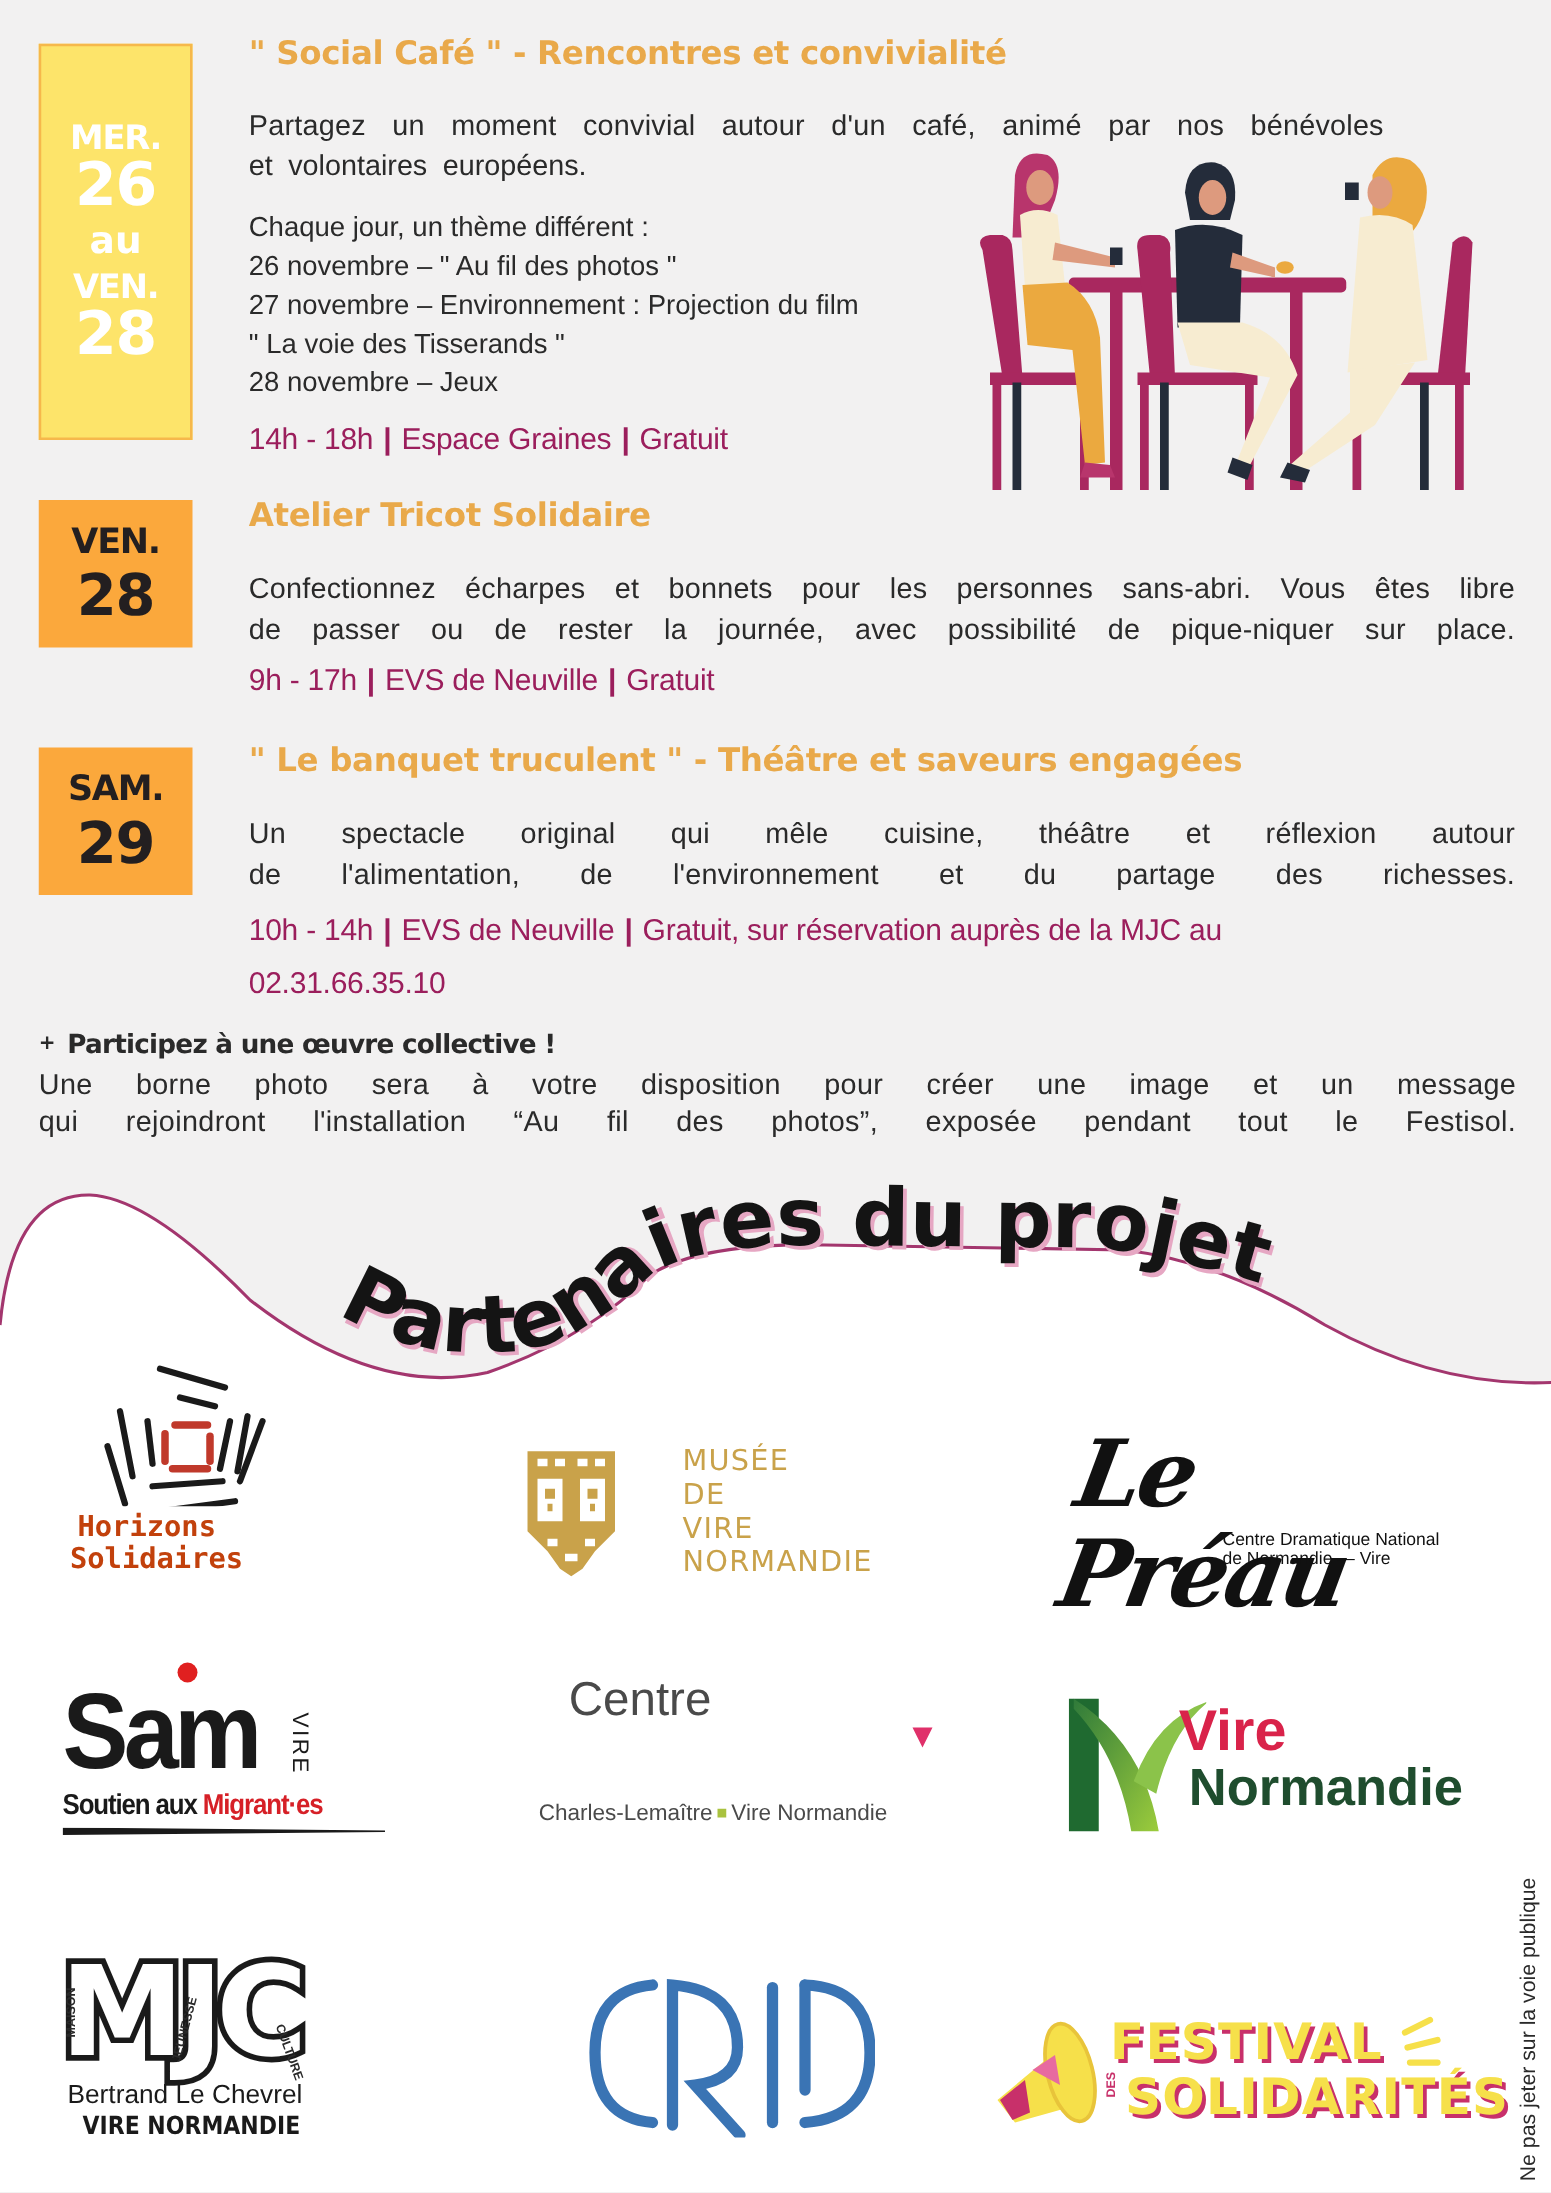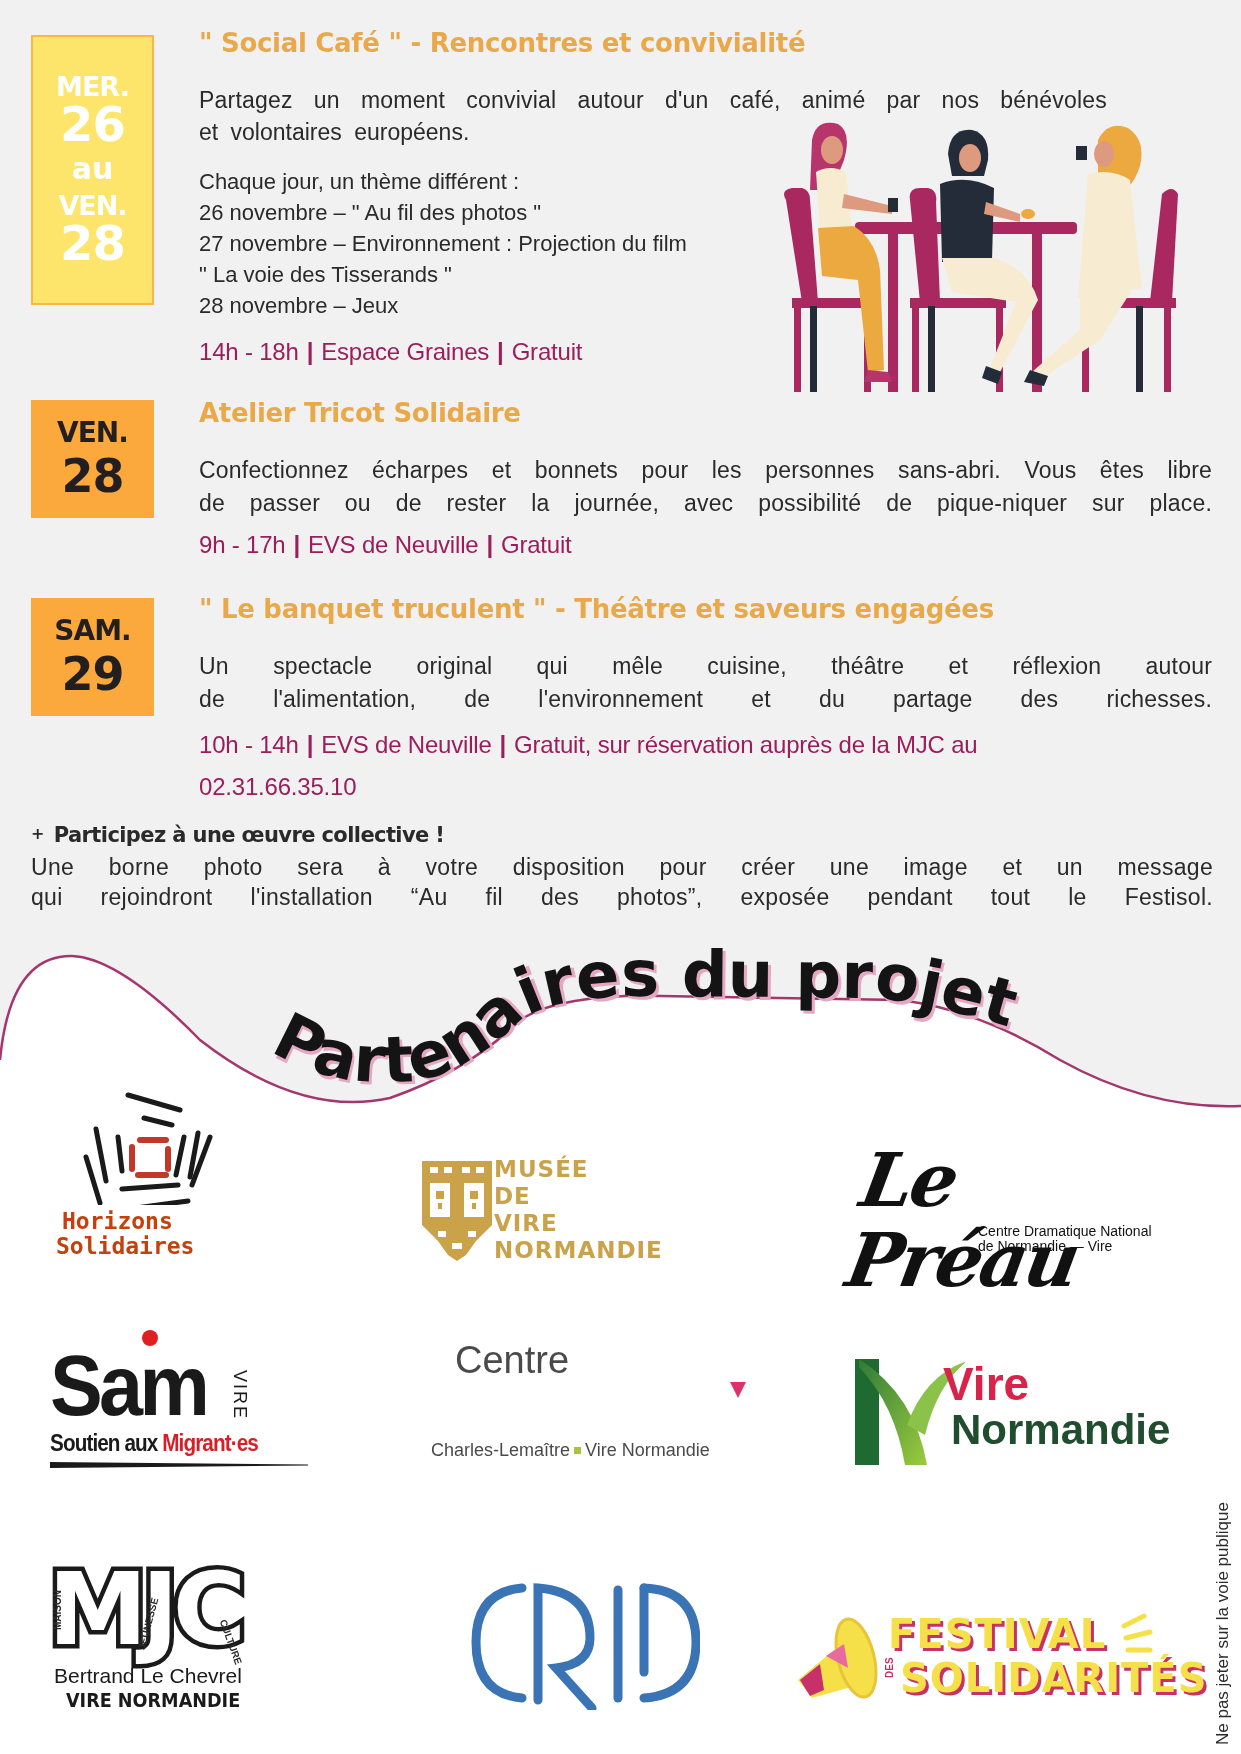--- a/index.html
+++ b/index.html
@@ -19,21 +19,21 @@
     width: 123px;
     display: flex;
     flex-direction: column;
     align-items: center;
     justify-content: center;
     font-family: "DejaVu Sans", sans-serif;
     font-weight: bold;
     line-height: 1;
   }
   .datebox.yellow {
-    top: 35px; height: 270px;
+    top: 35px; height: 317px;
     background: #fde46a;
     border: 2px solid #f6b84b;
     color: #ffffff;
   }
   .datebox.orange { background: #fba83c; color: #231f20; }
   .datebox .day { font-size: 28px; letter-spacing: -1px; }
   .datebox .num { font-size: 46px; letter-spacing: -1px; }
   .datebox .au { font-size: 30px; margin: 6px 0 8px; }
   .datebox.yellow .day { font-size: 27px; }
   .datebox.yellow .num { font-size: 48px; }
@@ -272,21 +272,21 @@
         <rect x="48" y="76" width="8" height="6"></rect>
       <rect x="32" y="88" width="10" height="6"></rect>
     </g>
     <g fill="#c9a24a">
       <rect x="16" y="36" width="8" height="8"></rect>
         <rect x="50" y="36" width="8" height="8"></rect>
       <rect x="18" y="48" width="4" height="6"></rect>
         <rect x="52" y="48" width="4" height="6"></rect>
     </g>
   </svg>
-  <div style="font-family:'DejaVu Sans', sans-serif; font-weight:bold; font-size:23px; line-height:27px; color:#c9a24a; letter-spacing:1px;">
+  <div style="margin-left:52px; font-family:'DejaVu Sans', sans-serif; font-weight:normal; font-size:23px; line-height:27px; color:#c9a24a; letter-spacing:1px;">
     <div>MUSÉE</div>
     <div>DE</div>
     <div>VIRE</div>
     <div>NORMANDIE</div>
   </div>
 </div>
 
 <div class="logo" style="left:855px; top:1140px; width:340px; height:140px;">
   <div style="font-family:'DejaVu Serif', serif; font-style:italic; font-weight:bold; font-size:74px; color:#111; line-height:80px; letter-spacing:-3px; transform:skewX(-10deg);">Le Préau</div>
   <div style="position:absolute; left:123px; top:84px; font-family:'Liberation Sans', sans-serif; font-size:14px; line-height:15px; color:#111;">

